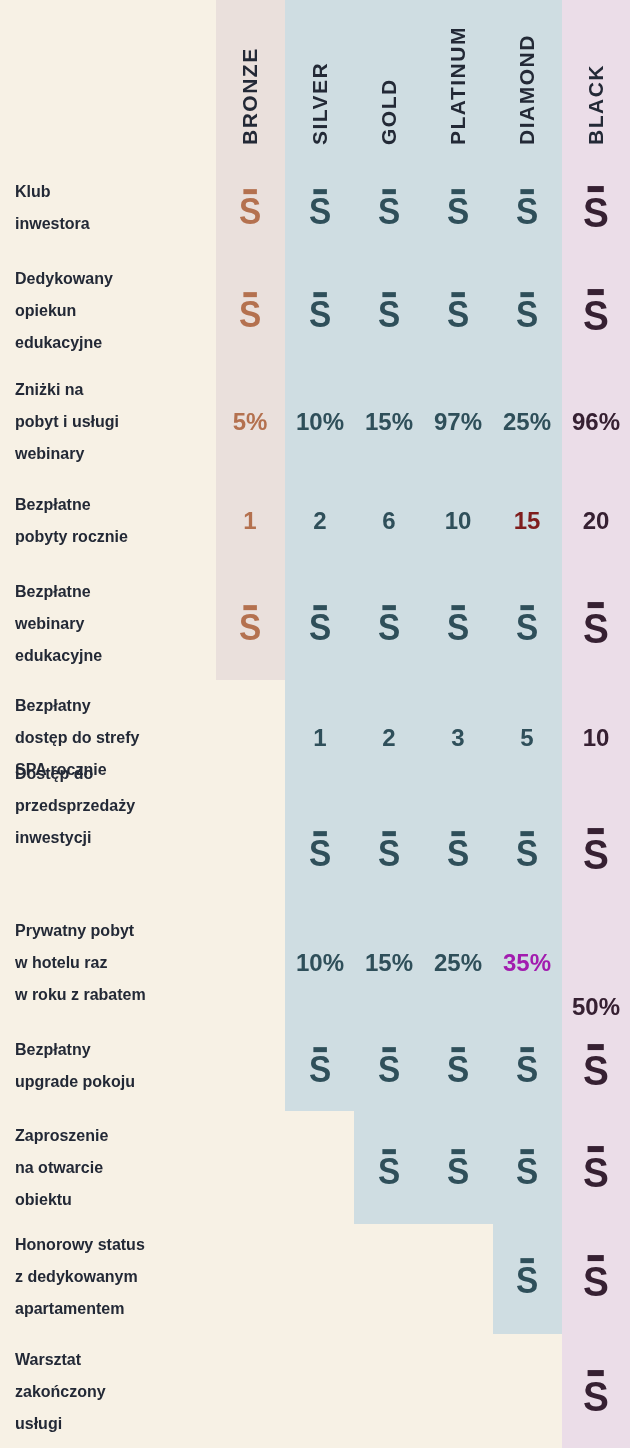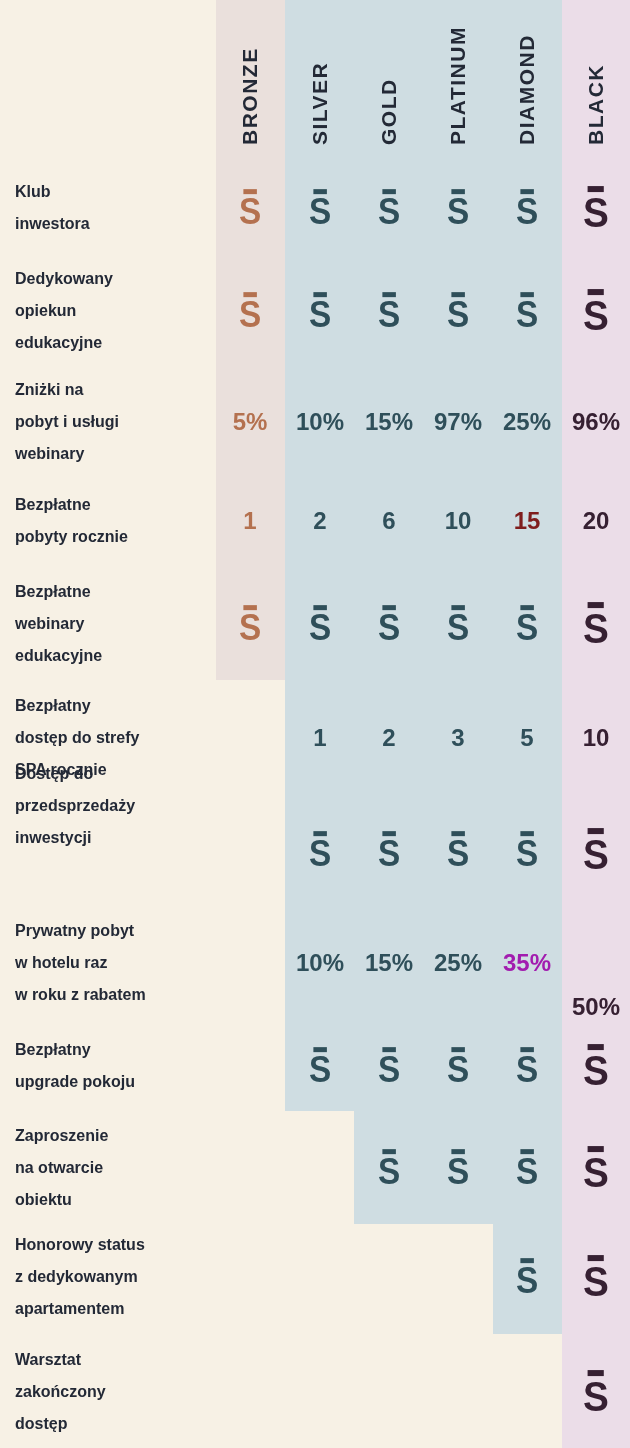--- a/index.html
+++ b/index.html
@@ -209,18 +209,18 @@
 z dedykowanym
 apartamentem</div>
       <span class="check" style="left: 527px; top: 1277px; color: rgb(47, 79, 90);">
         <span class="s">S</span>
       </span>
       <span class="check check-black" style="left: 596px; top: 1277px; color: rgb(54, 32, 50);">
         <span class="s">S</span>
       </span>
       <div class="row-label" style="top: 1392px;">Warsztat
 zakończony
-dostęp</div>
+usługi</div>
       <span class="check check-black" style="left: 596px; top: 1392px; color: rgb(54, 32, 50);">
         <span class="s">S</span>
       </span>
     </div>
 </div>
 
 </body></html>

